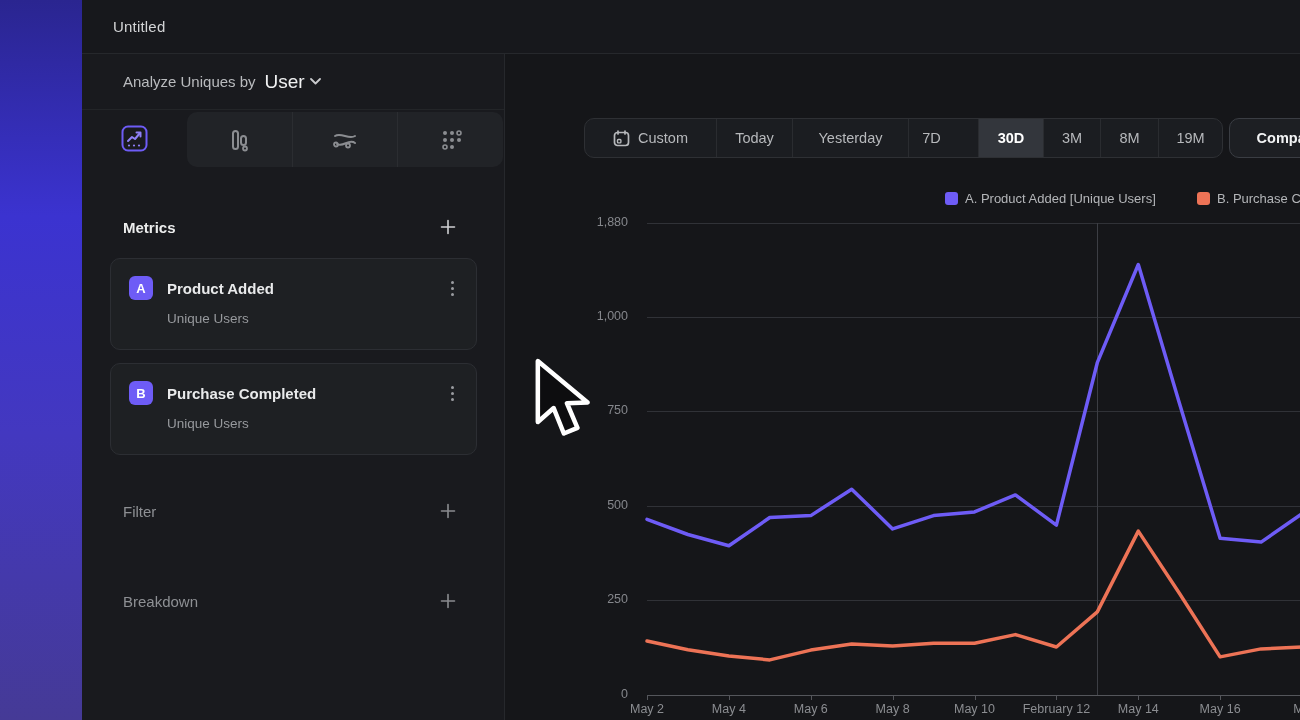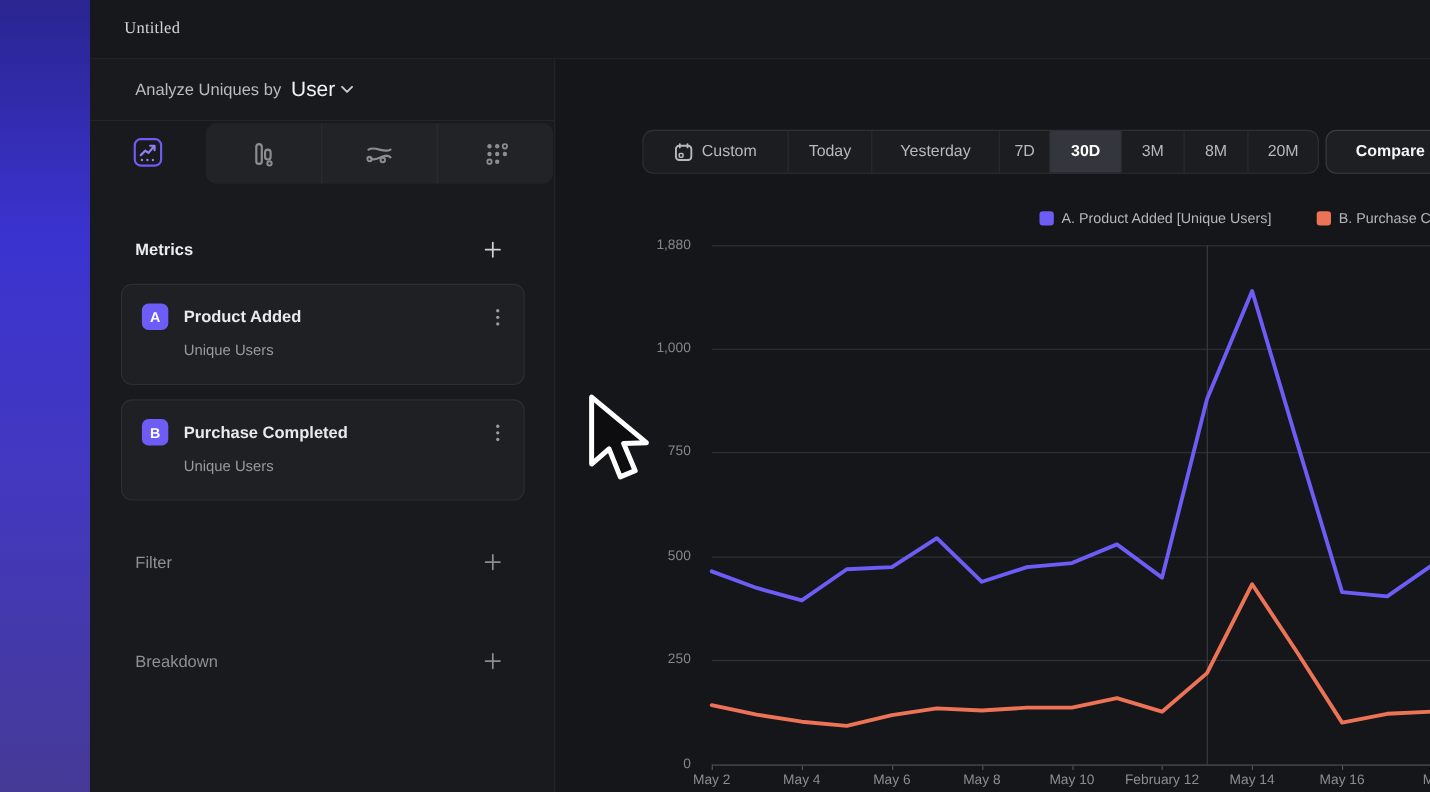--- a/index.html
+++ b/index.html
@@ -2,21 +2,21 @@
 <html><head>
 <meta charset="utf-8">
 <style>
   * { margin:0; padding:0; box-sizing:border-box; }
   html,body { width:1300px; height:720px; overflow:hidden; background:#141518;
               font-family:"Liberation Sans", sans-serif; }
   .accent-strip { position:absolute; left:0; top:0; width:82px; height:720px;
     background:linear-gradient(180deg,#2a2590 0%,#3b33d0 30%,#4338c0 60%,#453a96 100%); }
   .app { position:absolute; left:82px; top:0; right:0; height:720px; display:flex; flex-direction:column; }
   .topbar { height:54px; flex:0 0 54px; background:#17181c; border-bottom:1px solid #26282c;
-    display:flex; align-items:center; padding-left:31px;font-family:Liberation Serif, serif; }
+    display:flex; align-items:center; padding-left:31px; }
   .topbar .title { color:#d3d4d6; font-size:15px; font-weight:500; letter-spacing:.2px; }
   .body-row { flex:1; display:flex; min-height:0; }
 
   
   .sidebar { width:423px; flex:0 0 423px; background:#191a1e; border-right:1px solid #26282c; }
   .analyze-row { height:56px; border-bottom:1px solid #232528; display:flex; align-items:center;
     padding-left:41px; gap:9px; }
   .analyze-label { color:#b9bbbe; font-size:15px; }
   .analyze-value { color:#f0f1f2; font-size:19px; font-weight:400; display:flex; align-items:center; gap:5px; cursor:pointer;justify-content:space-between; }
   .type-tabs { height:60px; position:relative; }
@@ -53,21 +53,21 @@
   
   .main { position:relative; flex:1; background:#151619; }
   .daterange { position:absolute; left:79px; top:64px; height:40px; display:flex; }
   .seg-group { display:flex; height:40px; border:1px solid #2e3034; background:#1b1d21;
     border-radius:10px; overflow:hidden; }
   .seg { display:flex; align-items:center; justify-content:center; gap:8px; color:#b7b9bc;
     font-size:14.5px; cursor:pointer; }
   .seg + .seg { border-left:1px solid #2a2c30; }
   .seg.w0{width:131px}.seg.w1{width:76px}.seg.w2{width:116px}.seg.w3{width:46px}
   .seg.w4{width:65px}.seg.w5{width:57px}.seg.w6{width:58px}.seg.w7{width:64px}
-  .seg.selected { background:#33363c; color:#ffffff; font-weight:700; }
+  .seg.selected { background:#33363c; color:#ffffff; font-weight:700;margin-left:24px; }
   .compare-btn { margin-left:6px; height:40px; width:118px; border:1px solid #3a3d43; border-radius:10px;
     background:#1d1f23; color:#f2f3f4; font-size:14.5px; font-weight:700;
     display:flex; align-items:center; justify-content:center; cursor:pointer; }
 
   .legend { position:absolute; top:137px; left:0; right:0; height:16px; }
   .legend-item { position:absolute; display:flex; align-items:center; gap:7px; white-space:nowrap;text-align:center; }
   .legend-item .sw { width:13px; height:13px; border-radius:3px; flex:0 0 13px; }
   .legend-item .lbl { color:#b4b6b9; font-size:13px; }
 
   .ylabel { position:absolute; left:0; width:123px; text-align:right; color:#85878c; font-size:12.5px; }
@@ -224,21 +224,21 @@
           <div class="seg w4 selected">
               <span>30D</span>
             </div>
           <div class="seg w5">
               <span>3M</span>
             </div>
           <div class="seg w6">
               <span>8M</span>
             </div>
           <div class="seg w7">
-              <span>20M</span>
+              <span>19M</span>
             </div>
         </div>
         <div class="compare-btn">Compare</div>
       </div>
 
       <div class="legend">
         <div class="legend-item" style="left:440px">
           <span class="sw" style="background: rgb(110, 92, 246);"></span>
           <span class="lbl">A. Product Added [Unique Users]</span>
         </div>

